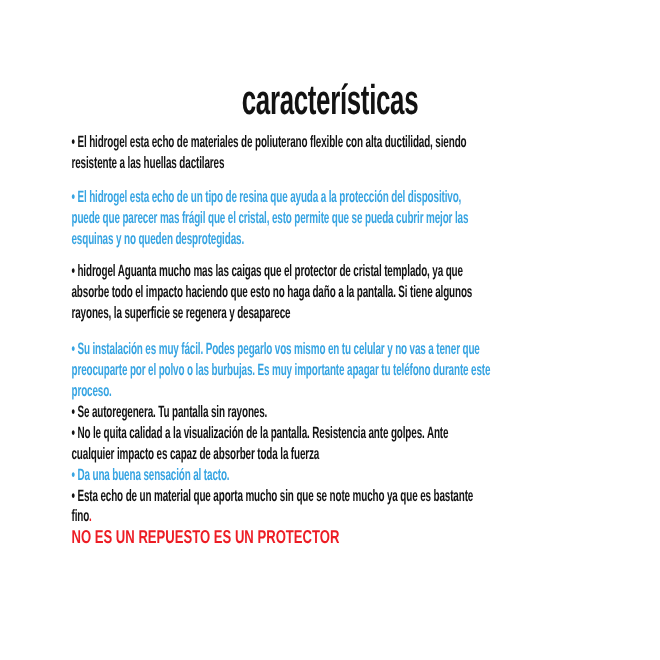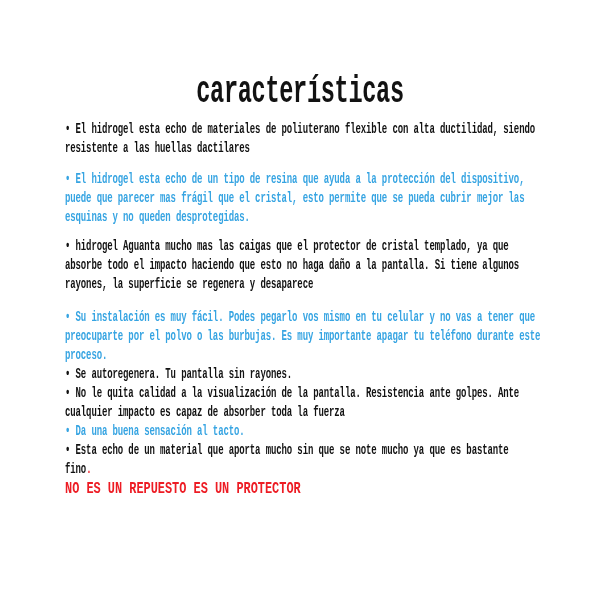--- a/index.html
+++ b/index.html
@@ -3,21 +3,21 @@
 <meta charset="utf-8">
 <style>
   html, body { margin: 0; padding: 0; }
   body { background: #e9e9e9; }
   .canvas {
     position: relative;
     width: 600px;
     height: 600px;
     background: var(--background, #ffffff);
     overflow: hidden;
-    font-family: Liberation Mono, monospace;
+    font-family: Liberation Sans, sans-serif;
     margin: 0 auto;
   }
   .title {
     position: absolute;
     top: 72px;
     left: 0;
     width: 600px;
     margin: 0;
     text-align: center;
     font-size: 38px;

